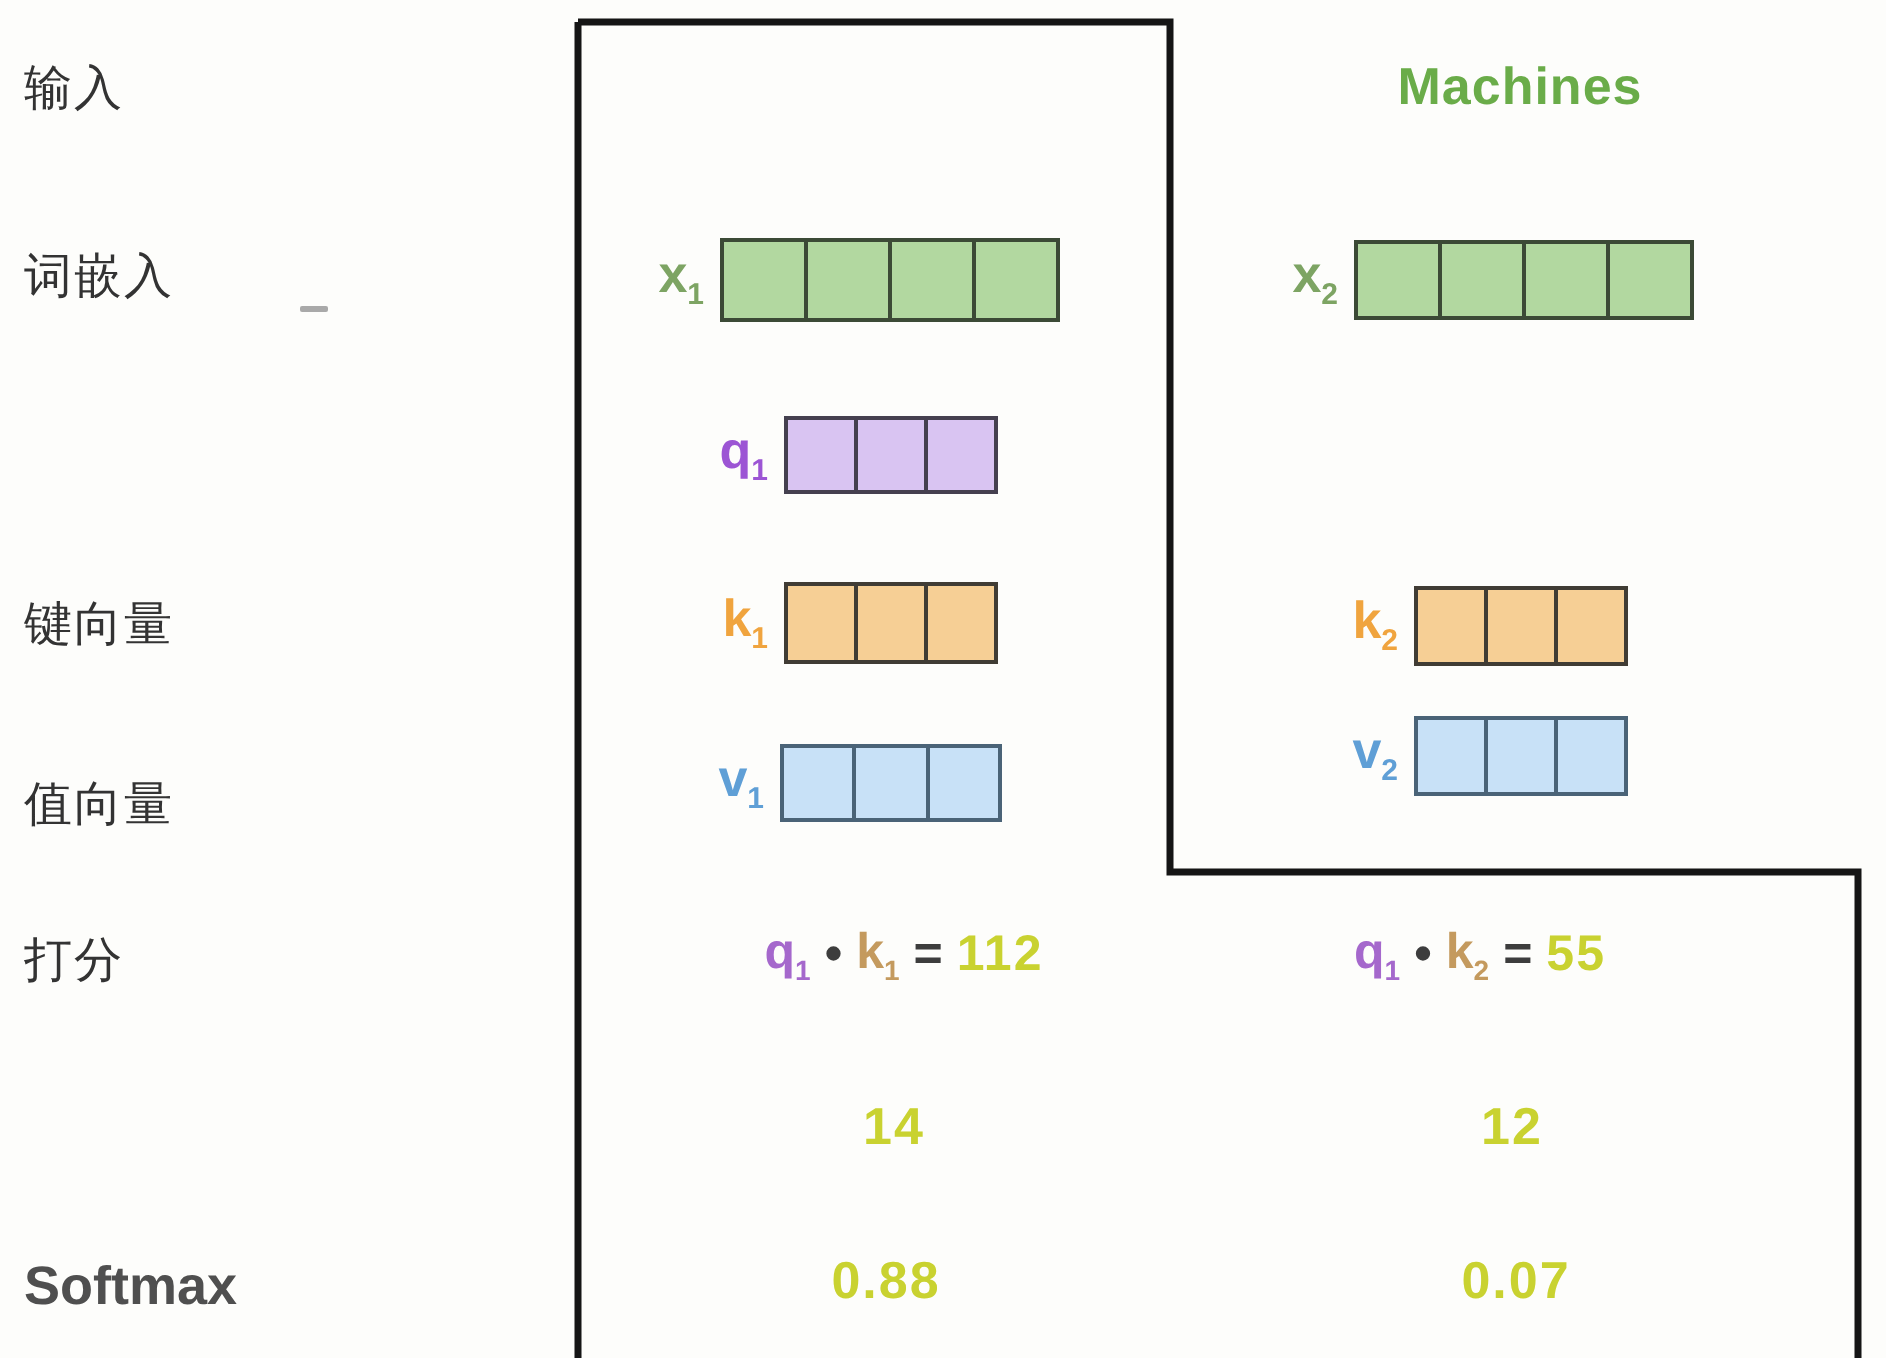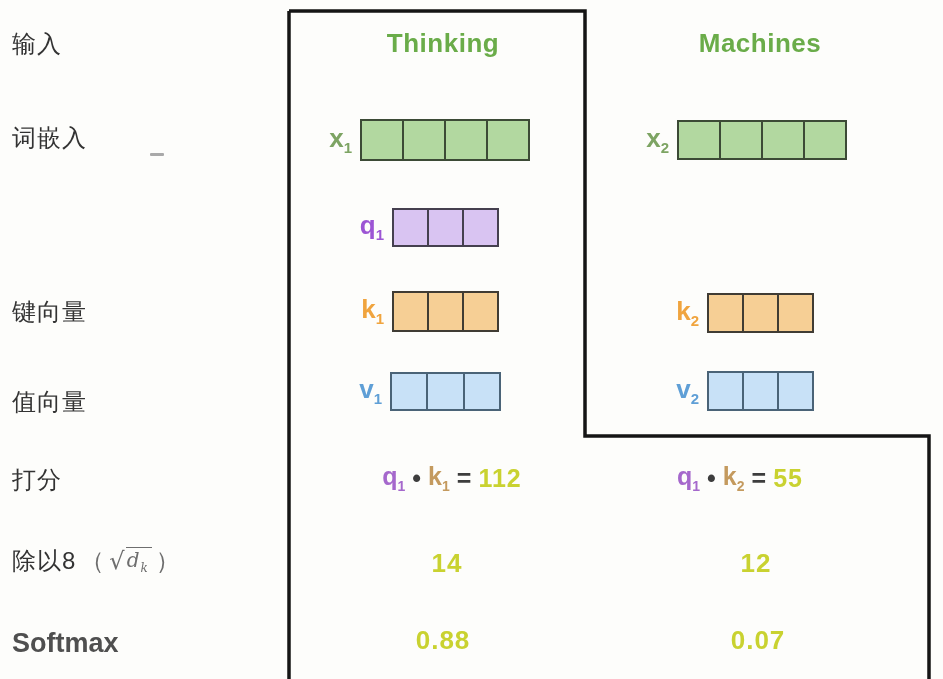--- a/index.html
+++ b/index.html
@@ -68,35 +68,23 @@
     <path d="M289 11 V679" fill="none" stroke="var(--border)" stroke-width="3.5"></path>
   </svg>
 
   <div class="left-label" style="top:28px">输入</div>
   <div class="left-label" style="top:122px">词嵌入</div>
   <div class="stray-dash" style="left:150px;top:153px"></div>
   <div class="left-label" style="top:296px">键向量</div>
   <div class="left-label" style="top:386px">值向量</div>
   <div class="left-label" style="top:464px">打分</div>
 
-  <div class="left-label divide-row" style="top:545px">
-    <span>除以8</span>
-    <span class="paren">（</span>
-    <span class="sqrt">
-      <span class="radical">√</span>
-      <span class="radicand">
-        <span>d</span><sub>k</sub>
-      </span>
-    </span>
-    <span class="paren">）</span>
-  </div>
 
   <div class="left-label softmax" style="top:628px">Softmax</div>
 
-  <div class="col-title" style="left:443px;top:28px">Thinking</div>
   <div class="col-title" style="left:760px;top:28px">Machines</div>
 
   <div class="vec-row" style="left:300px;top:119px">
     <span class="vlabel lab-x"><span>x</span><sub>1</sub></span>
     <div class="vec-box box-green" style="width:166px;height:38px">
         <div class="cell" style="flex: 1 1 0%;"></div>
         <div class="cell" style="flex: 1 1 0%;"></div>
         <div class="cell" style="flex: 1 1 0%;"></div>
         <div class="cell" style="flex: 1 1 0%;"></div>
       </div>
@@ -136,21 +124,21 @@
       </div>
   </div>
   <div class="vec-row" style="left:647px;top:293px">
     <span class="vlabel lab-k"><span>k</span><sub>2</sub></span>
     <div class="vec-box box-orange" style="width:103px;height:36px">
         <div class="cell" style="flex: 1 1 0%;"></div>
         <div class="cell" style="flex: 1 1 0%;"></div>
         <div class="cell" style="flex: 1 1 0%;"></div>
       </div>
   </div>
-  <div class="vec-row" style="left:647px;top:371px">
+  <div class="vec-row" style="left:647px;top:358px">
     <span class="vlabel lab-v"><span>v</span><sub>2</sub></span>
     <div class="vec-box box-blue" style="width:103px;height:36px">
         <div class="cell" style="flex: 1 1 0%;"></div>
         <div class="cell" style="flex: 1 1 0%;"></div>
         <div class="cell" style="flex: 1 1 0%;"></div>
       </div>
   </div>
 
   <div class="score-row" style="left:452px;top:462px">
     <span class="sc-q"><span>q</span><sub>1</sub></span>

